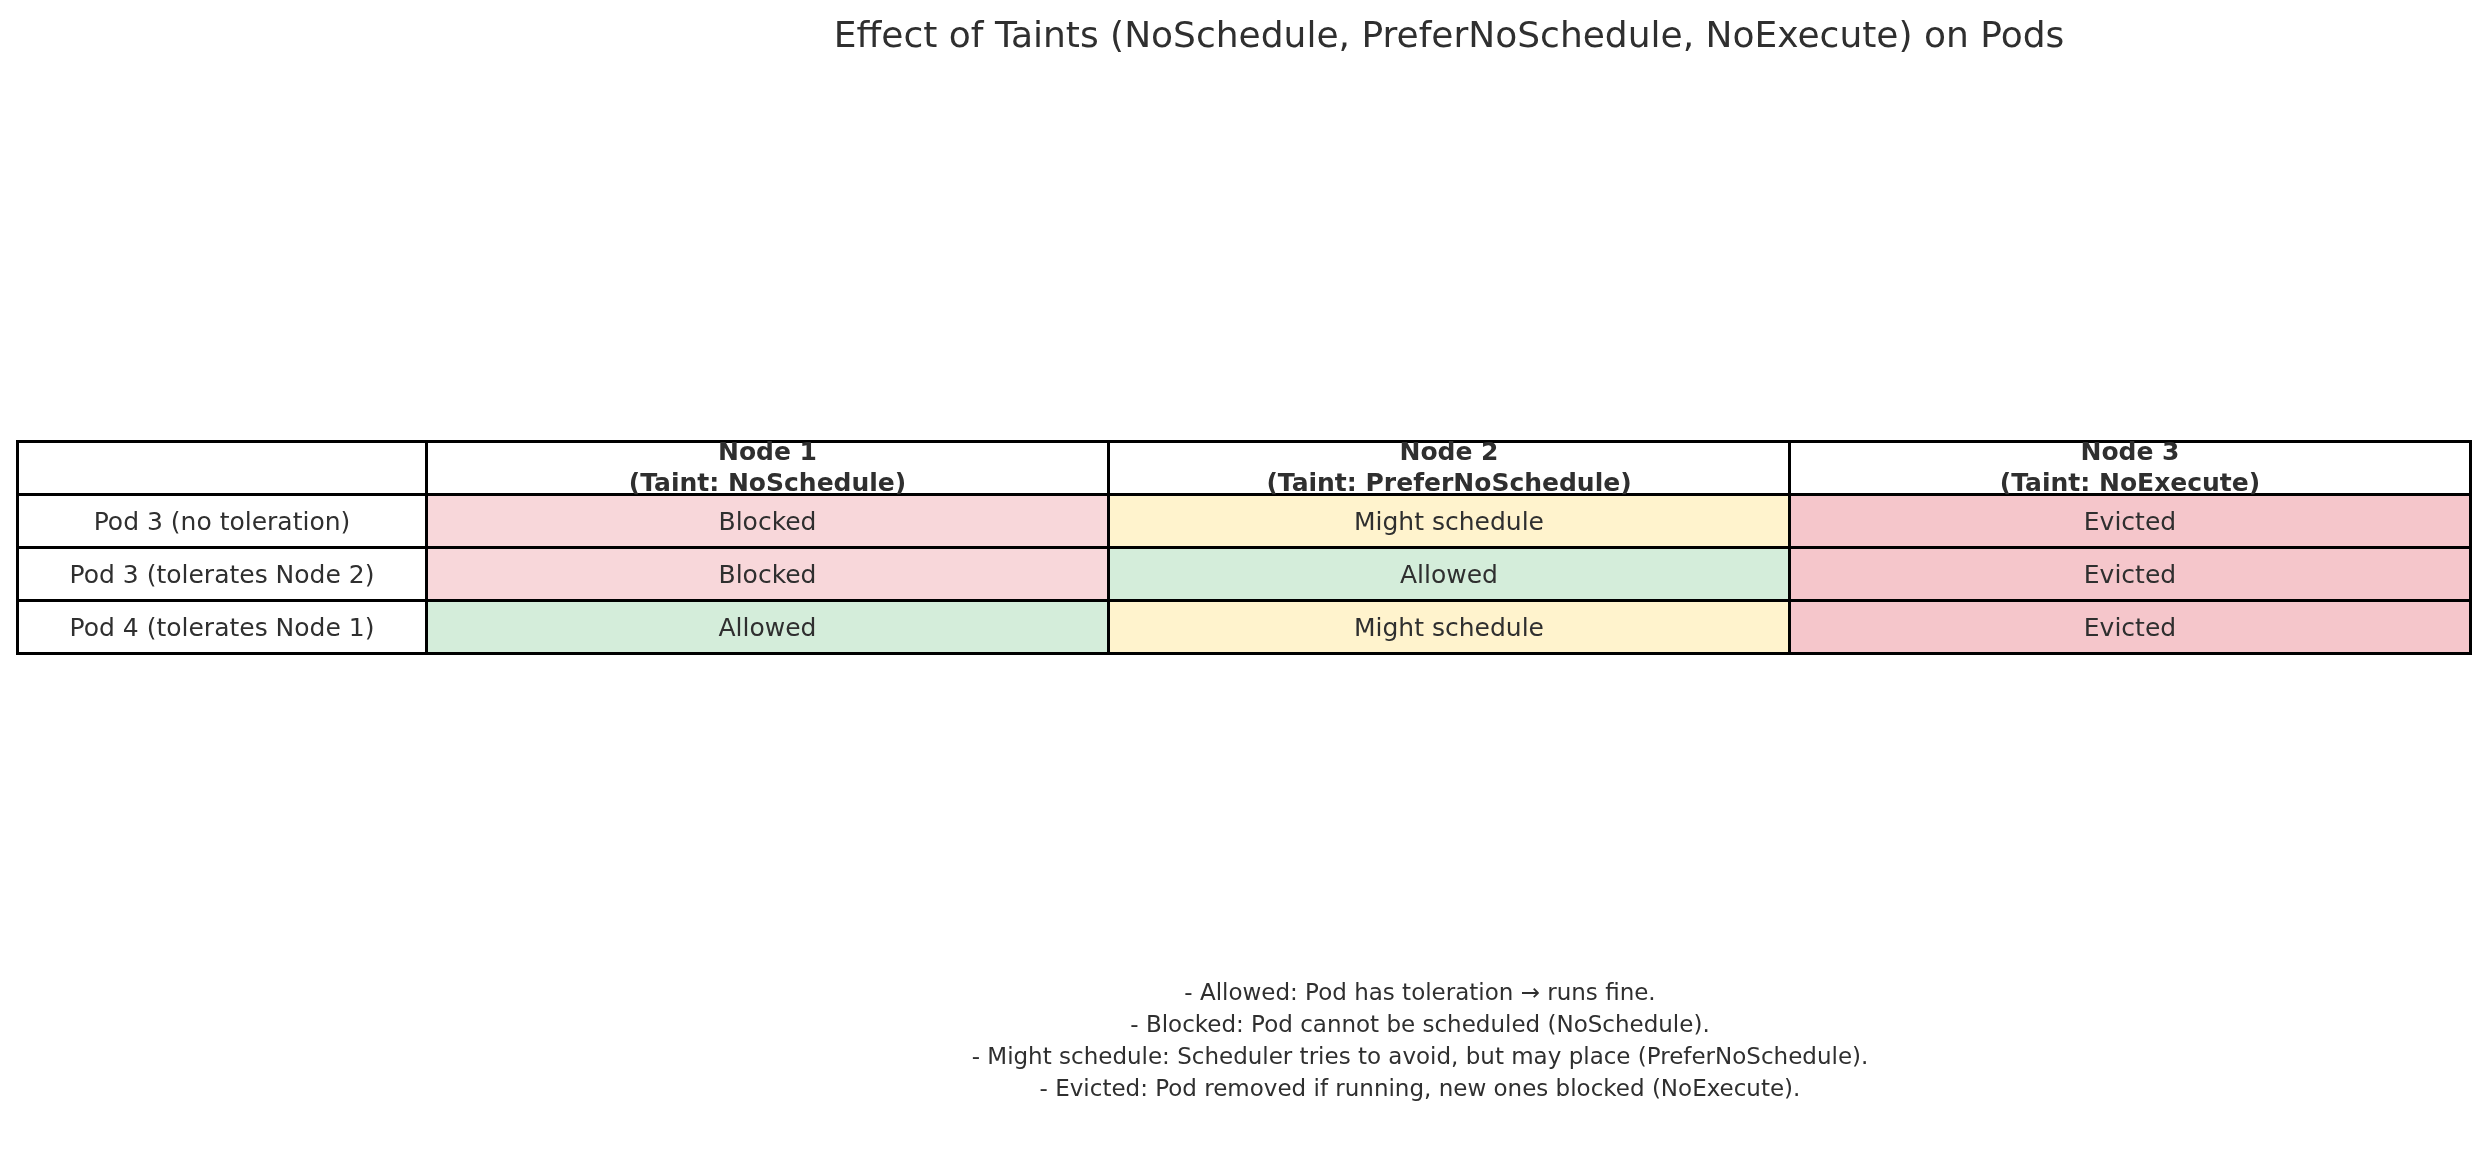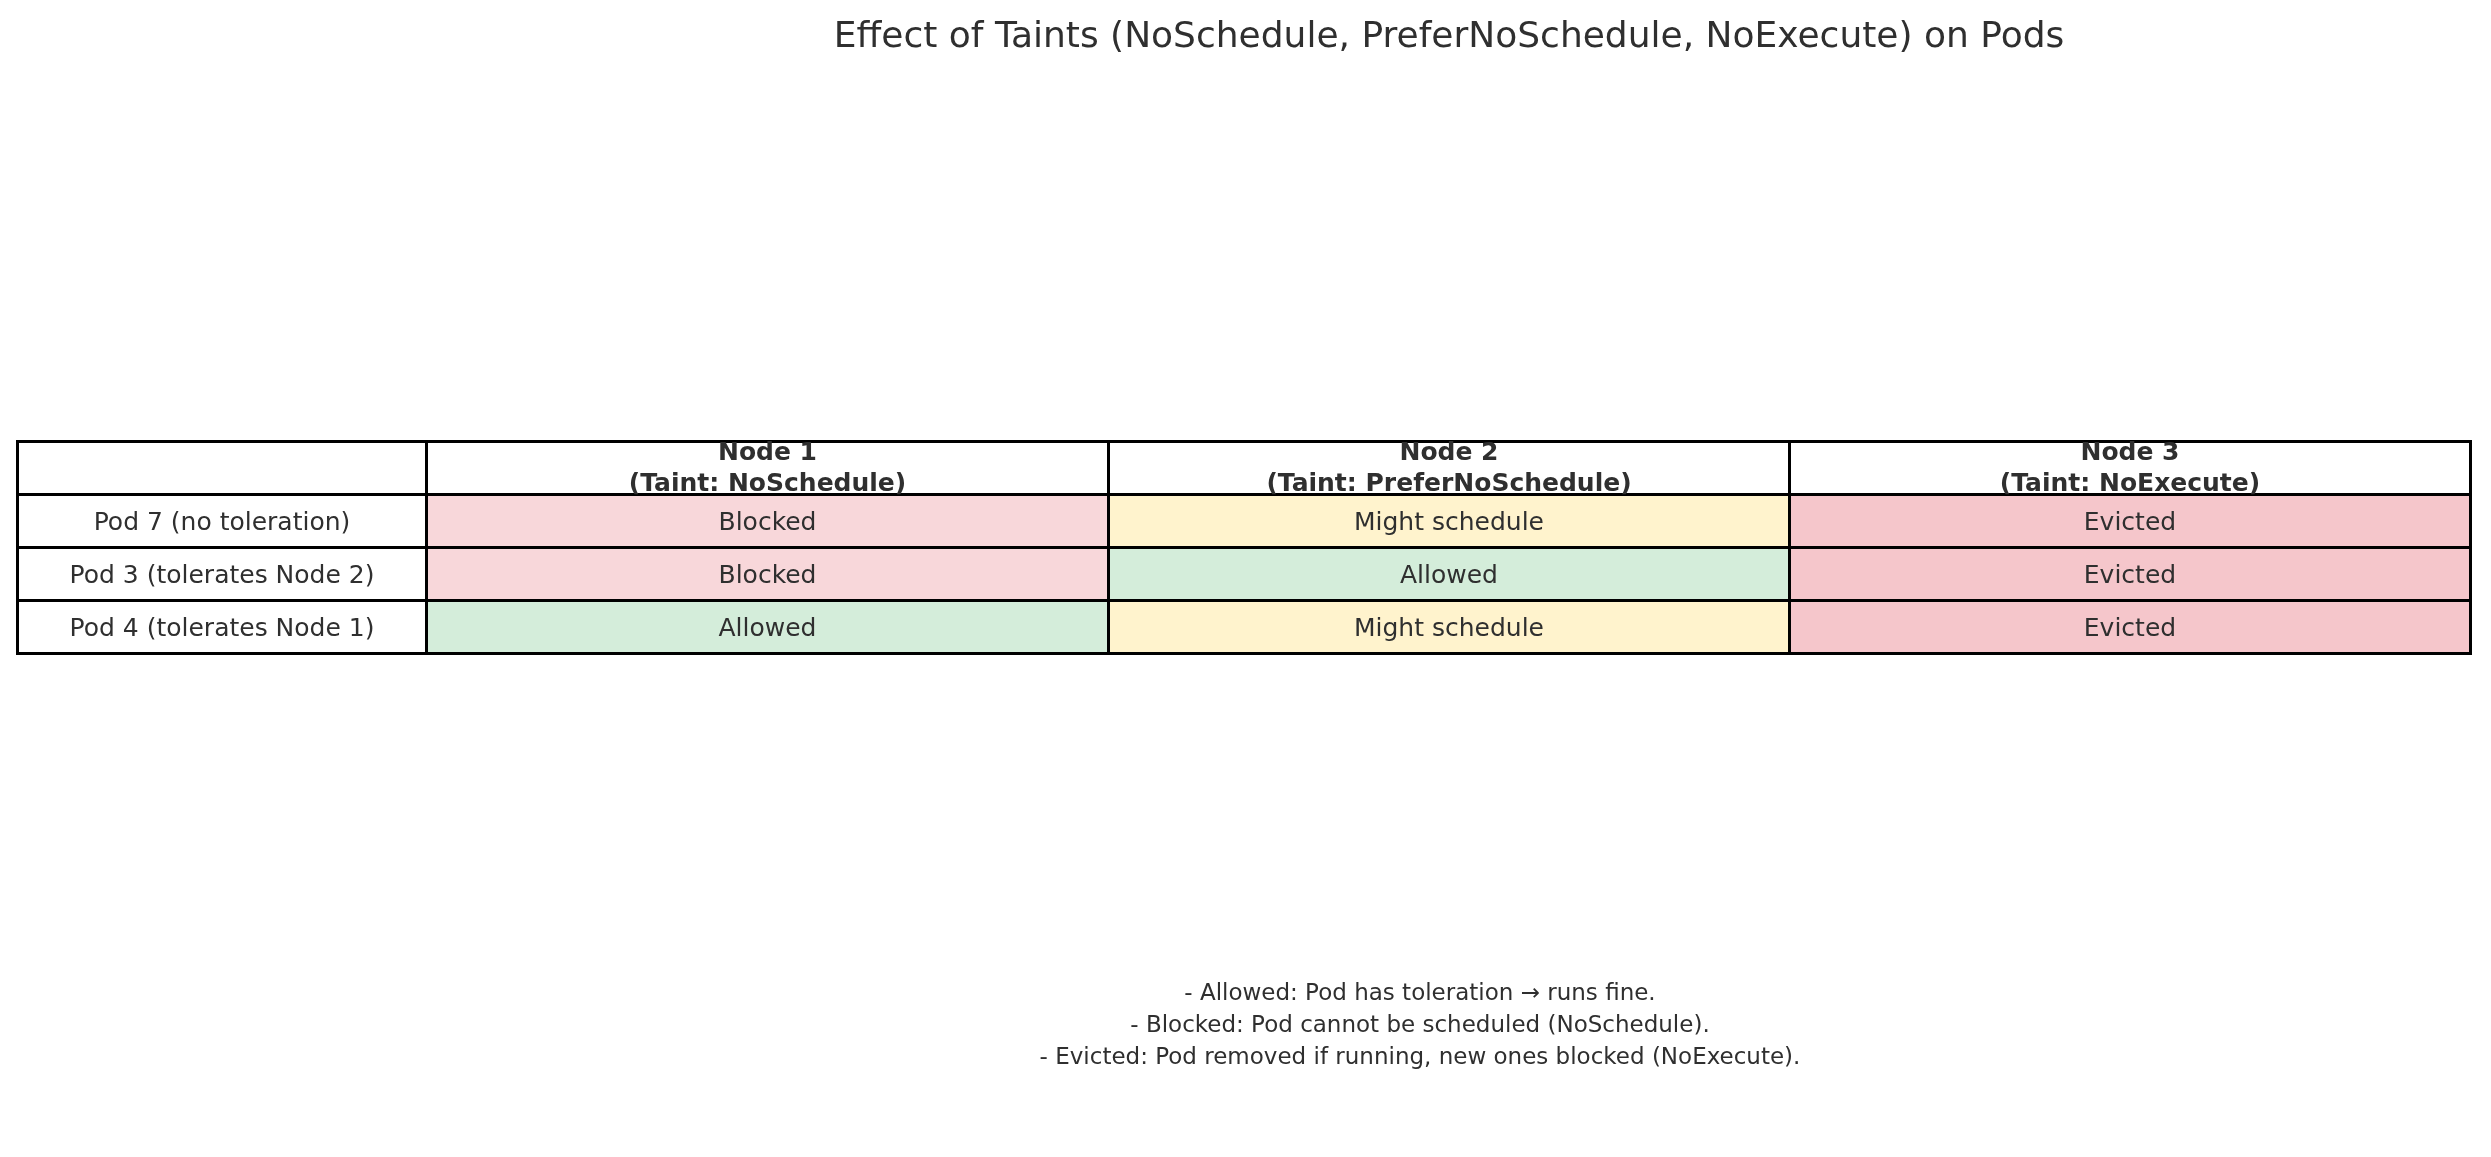--- a/index.html
+++ b/index.html
@@ -101,21 +101,21 @@
       </div>
     </td>
     <td class="header-cell">
       <div class="header-text">
         <span>Node 3</span>
         <span>(Taint: NoExecute)</span>
       </div>
     </td>
   </tr>
   <tr>
-    <td class="row-label">Pod 7 (no toleration)</td>
+    <td class="row-label">Pod 3 (no toleration)</td>
     <td class="status-cell" style="background: rgb(248, 215, 218);">Blocked</td>
     <td class="status-cell" style="background: rgb(255, 243, 205);">Might schedule</td>
     <td class="status-cell" style="background: rgb(245, 198, 203);">Evicted</td>
   </tr>
   <tr>
     <td class="row-label">Pod 3 (tolerates Node 2)</td>
     <td class="status-cell" style="background: rgb(248, 215, 218);">Blocked</td>
     <td class="status-cell" style="background: rgb(212, 237, 218);">Allowed</td>
     <td class="status-cell" style="background: rgb(245, 198, 203);">Evicted</td>
   </tr>
@@ -124,14 +124,15 @@
     <td class="status-cell" style="background: rgb(212, 237, 218);">Allowed</td>
     <td class="status-cell" style="background: rgb(255, 243, 205);">Might schedule</td>
     <td class="status-cell" style="background: rgb(245, 198, 203);">Evicted</td>
   </tr>
 </tbody>
   </table>
 
 <div class="legend-block">
   <div>- Allowed: Pod has toleration → runs fine.</div>
   <div>- Blocked: Pod cannot be scheduled (NoSchedule).</div>
+  <div>- Might schedule: Scheduler tries to avoid, but may place (PreferNoSchedule).</div>
   <div>- Evicted: Pod removed if running, new ones blocked (NoExecute).</div>
 </div>
 
 </body></html>

